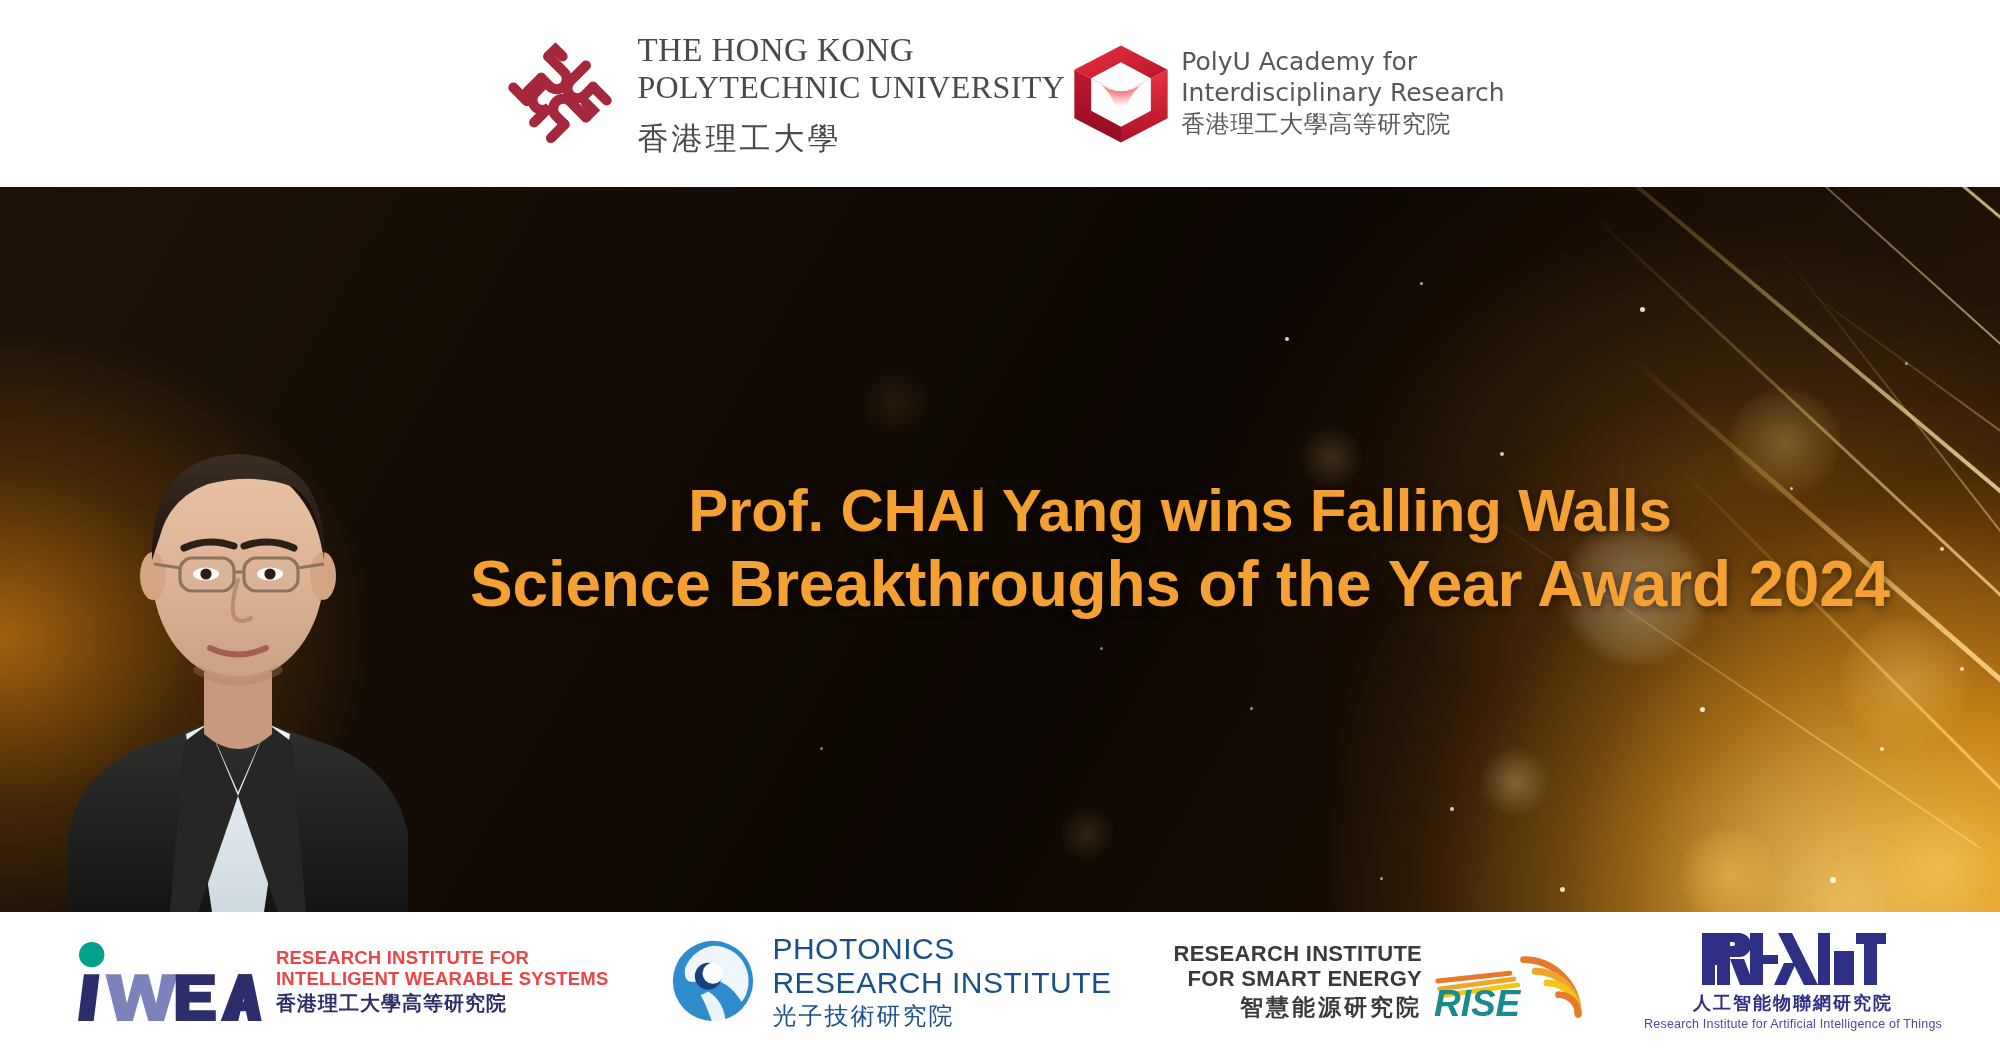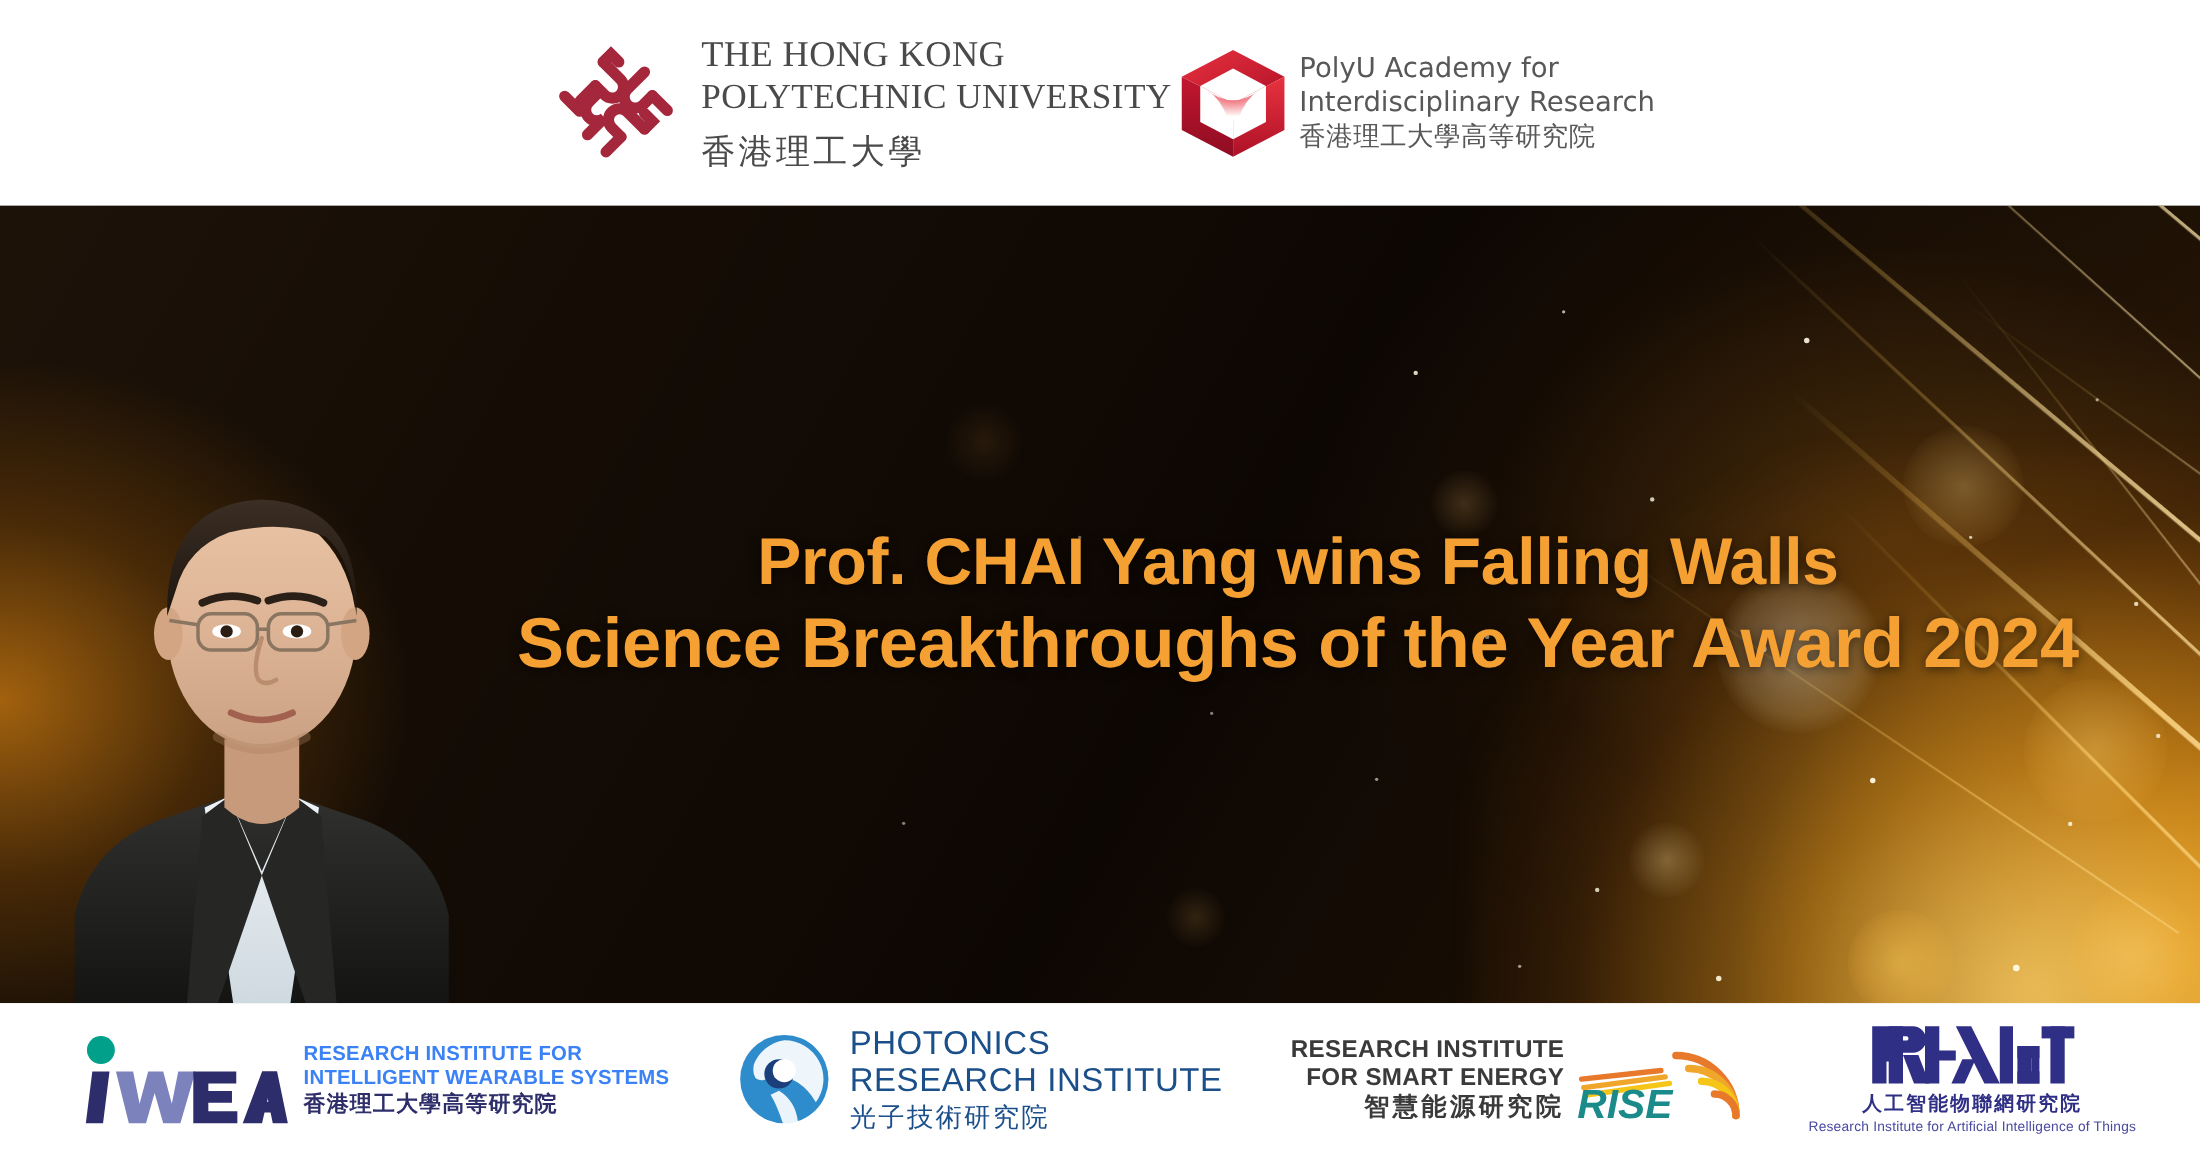--- a/index.html
+++ b/index.html
@@ -191,21 +191,21 @@
     box-sizing: border-box;
     padding: 0 58px 0 66px;
   }
   .footer-logo { display: flex; align-items: center; }
 
   
   .iwear { gap: 14px; }
   .iwear-mark { width: 196px; height: 84px; flex:none; }
   .iwear-text { display:flex; flex-direction:column; line-height:1.16; }
   .iwear-en {
-    font-size: 18.5px; color: #3b82f6; letter-spacing: 0.2px;
+    font-size: 18.5px; color: #ef4444; letter-spacing: 0.2px;
     font-family: "Liberation Sans", sans-serif; font-weight: bold; white-space: nowrap;
   }
   .iwear-zh {
     font-size: 20px; color: #2e2e6b; font-weight: bold; letter-spacing: 1px;
     font-family: "DejaVu Sans", sans-serif; margin-top: 2px; white-space: nowrap;
   }
 
   
   .pri { gap: 16px; }
   .pri-mark { width: 86px; height: 86px; flex:none; }

